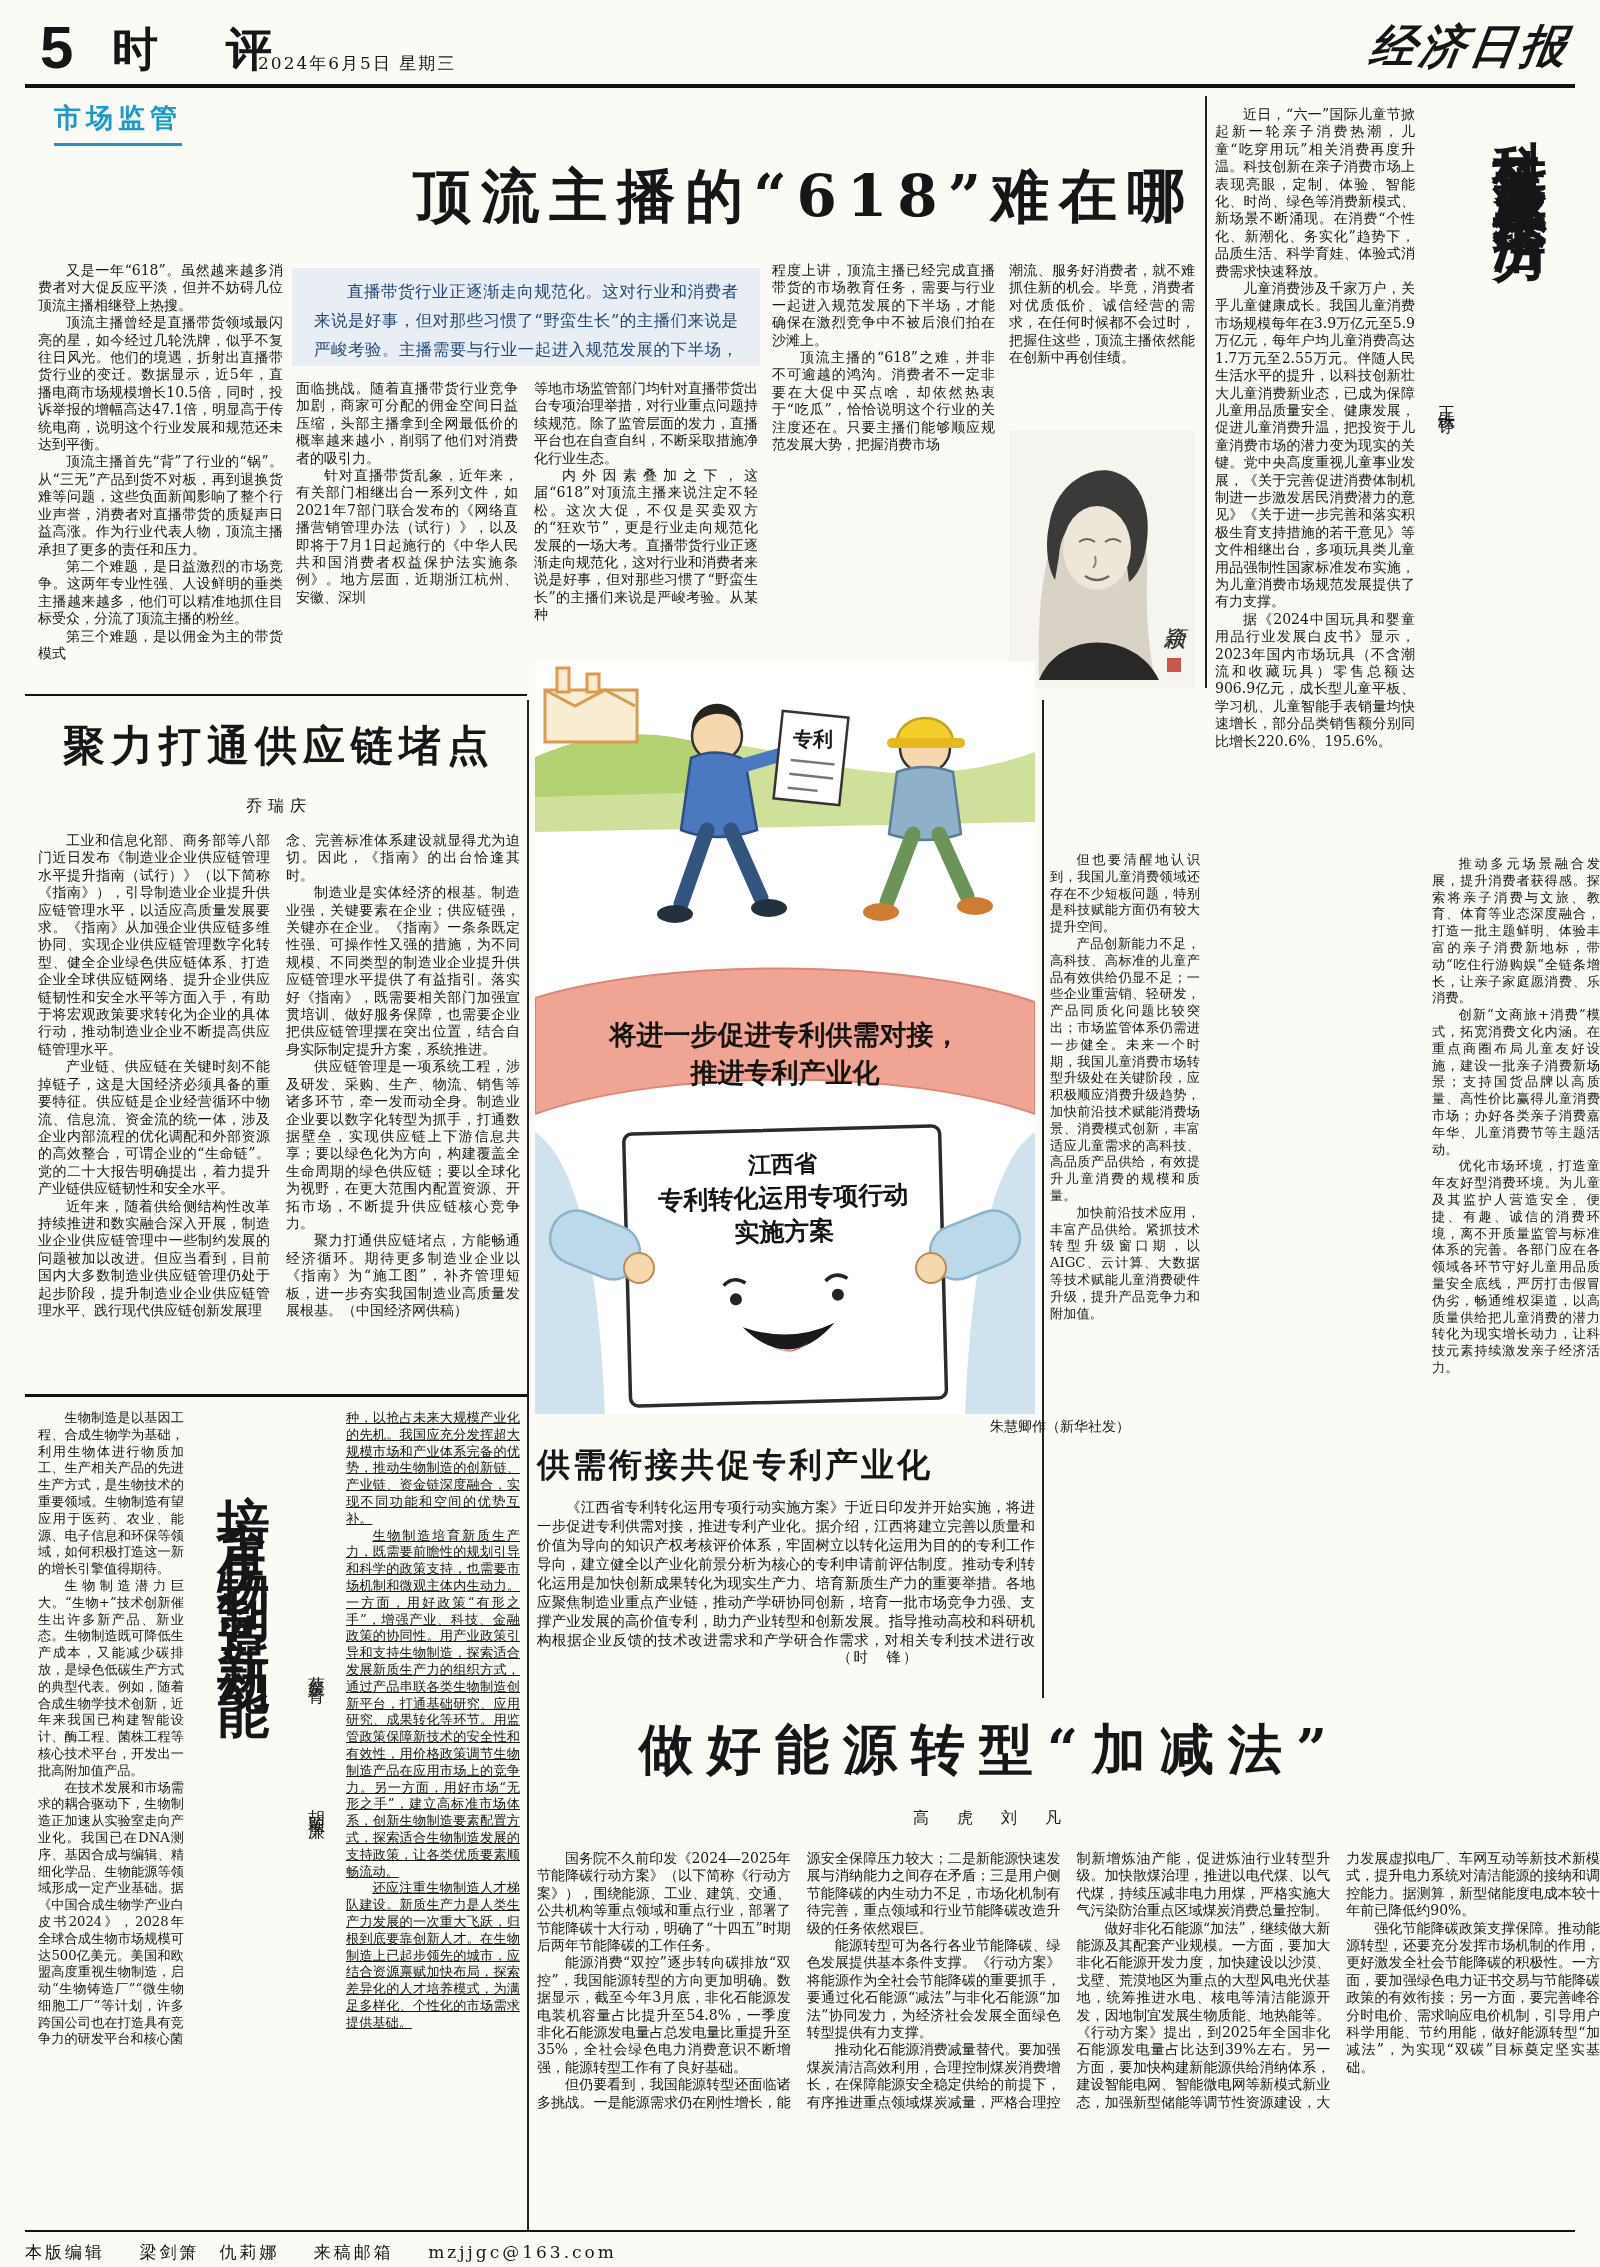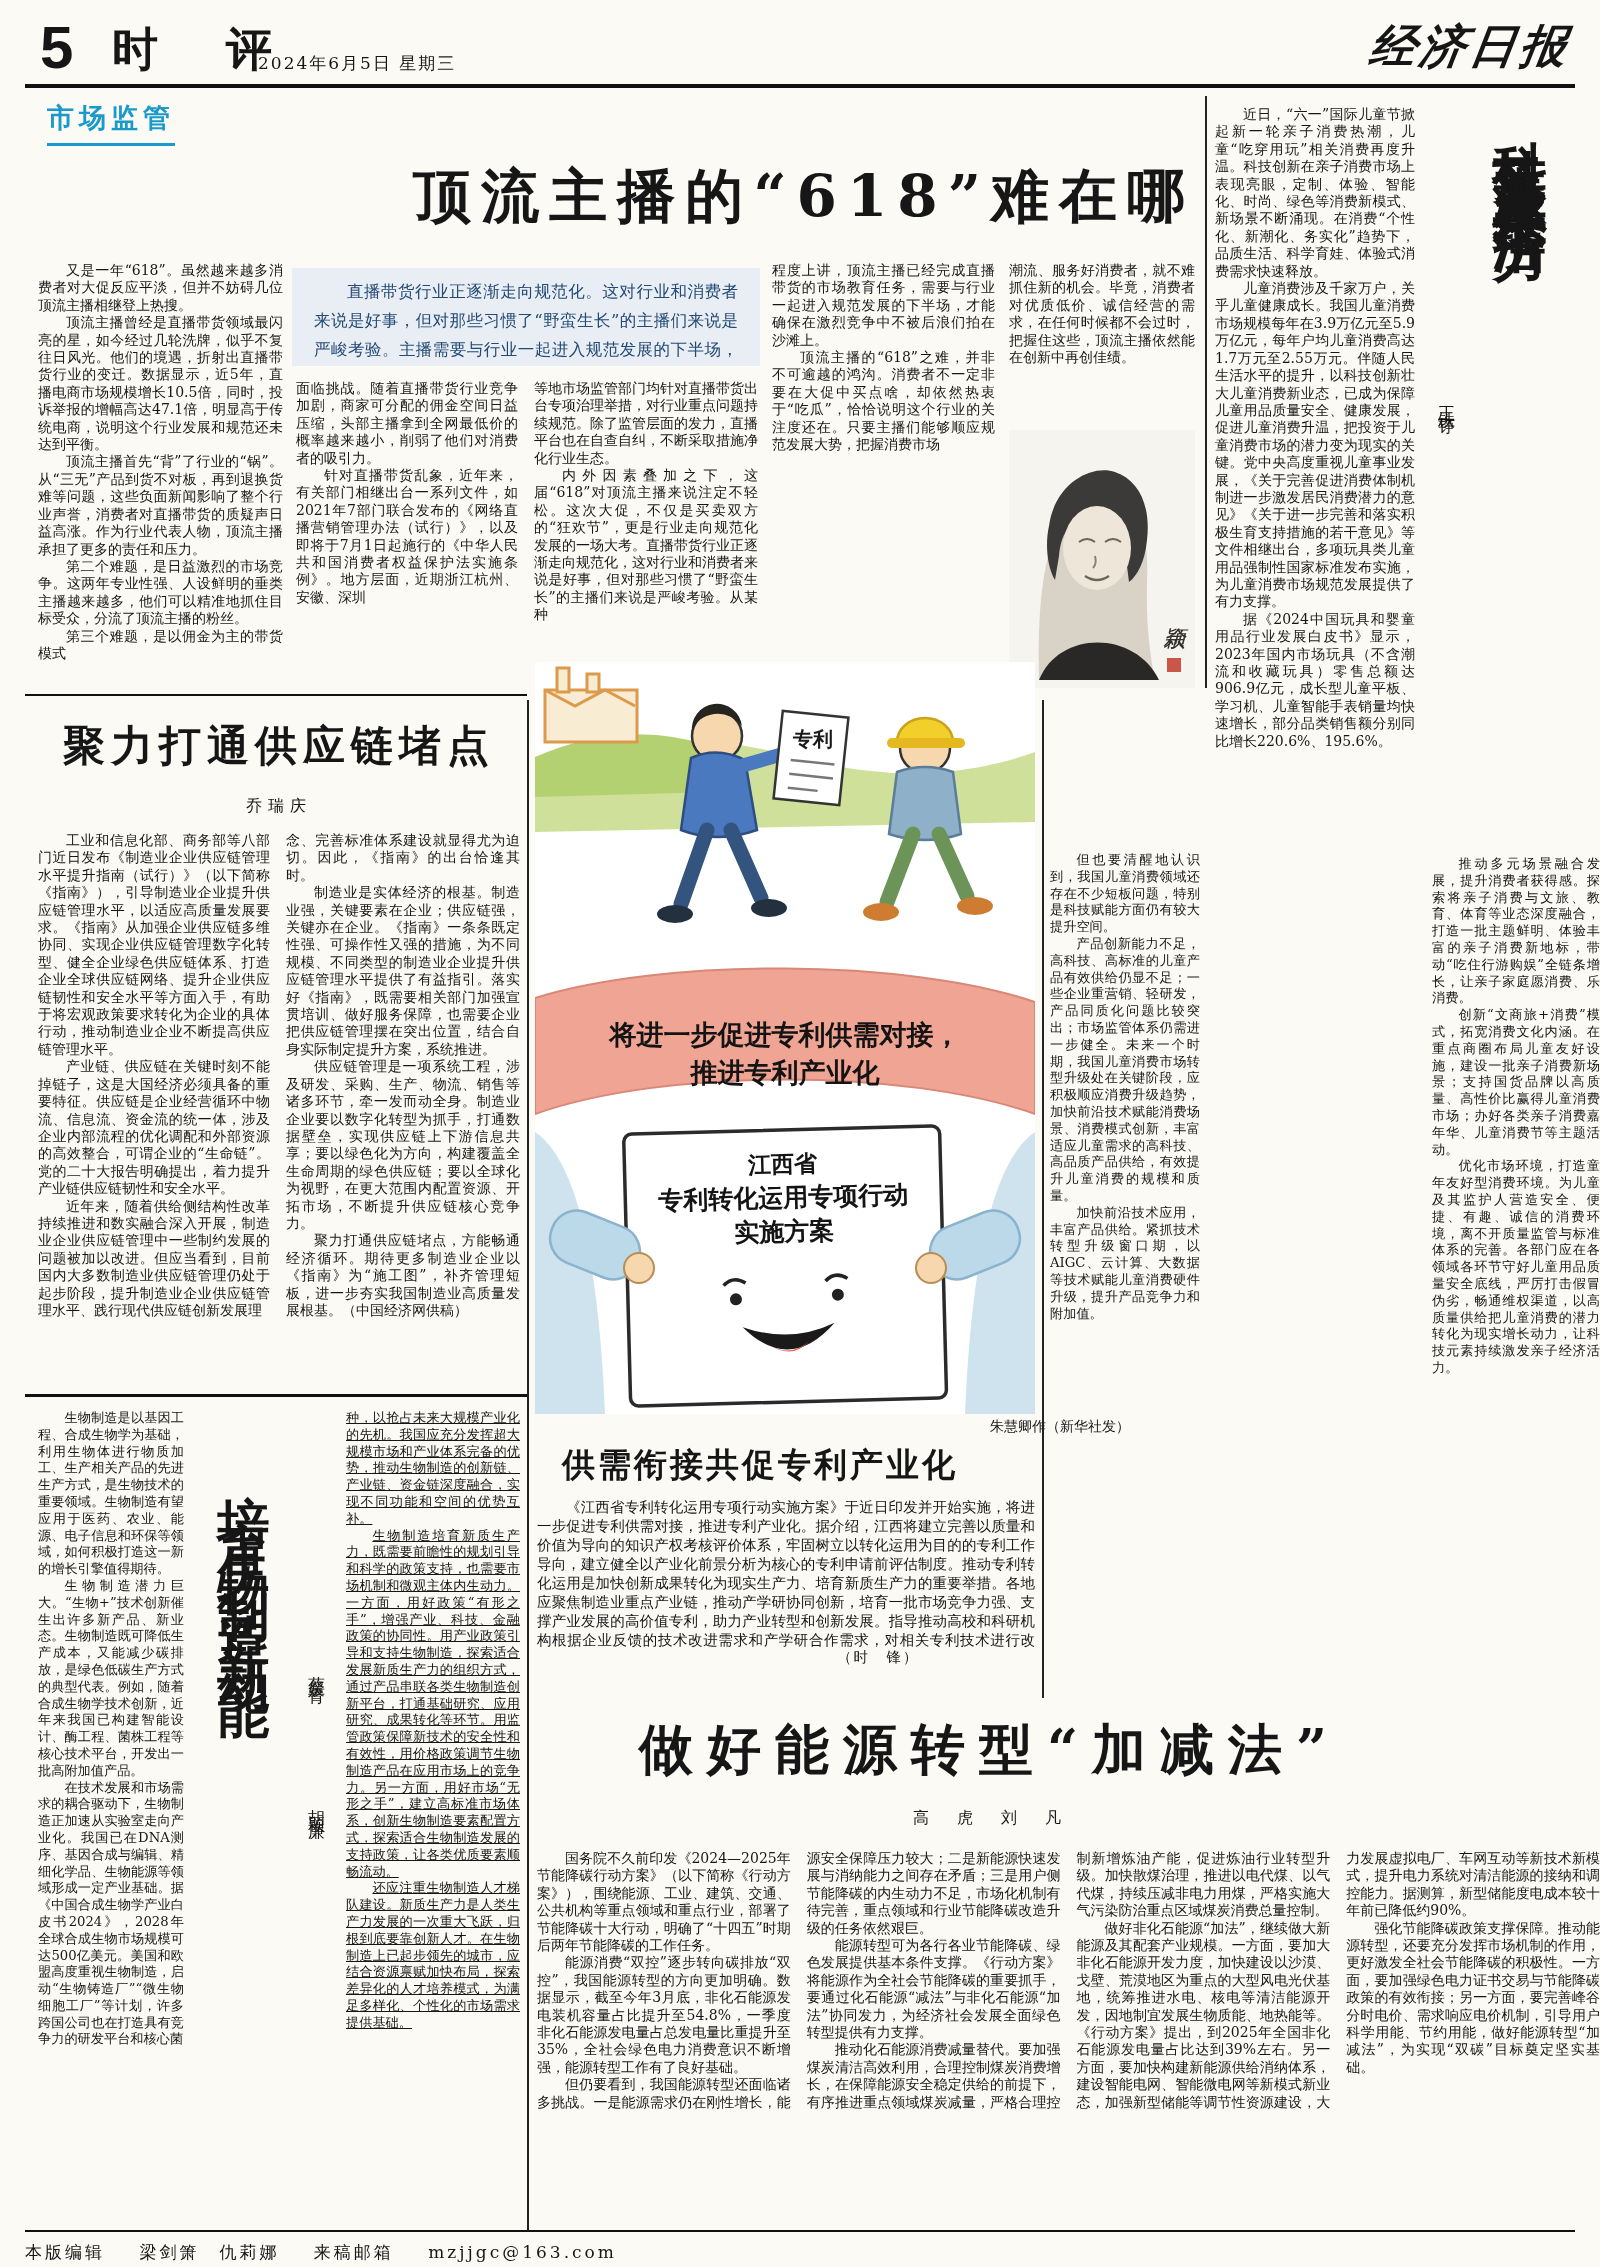--- a/index.html
+++ b/index.html
@@ -12,21 +12,21 @@
   .pg-num{font-family:"Liberation Sans","DejaVu Sans",sans-serif;font-weight:900;font-size:60px;line-height:1;}
   .pg-sec{font-weight:900;font-size:46px;letter-spacing:26px;line-height:1;}
   .pg-date{font-size:17px;letter-spacing:2px;}
   .masthead{font-style:italic;font-weight:900;font-size:46px;letter-spacing:4px;transform:skewX(-8deg);}
   
   .tag{font-family:"Liberation Sans","DejaVu Sans",sans-serif;font-weight:900;font-size:27px;color:#1a9aca;
        letter-spacing:5px;border-bottom:3px solid #1a9aca;padding-bottom:7px;}
   
   .headline1{font-weight:900;font-size:58px;letter-spacing:10px;text-align:right;white-space:nowrap;}
   .headline2{font-weight:900;font-size:42px;letter-spacing:6px;text-align:center;white-space:nowrap;}
-  .headline3{font-family:"Liberation Sans","DejaVu Sans",sans-serif;font-weight:900;font-size:33px;letter-spacing:3px;white-space:nowrap;margin-left:25px;}
+  .headline3{font-family:"Liberation Sans","DejaVu Sans",sans-serif;font-weight:900;font-size:33px;letter-spacing:3px;white-space:nowrap;}
   .headline4{font-weight:900;font-size:54px;letter-spacing:14px;text-align:center;white-space:nowrap;}
   .v-head{writing-mode:vertical-rl;font-family:"Liberation Sans","DejaVu Sans",sans-serif;
           font-weight:900;font-size:54px;letter-spacing:8px;line-height:1.2;}
   .v-head-serif{writing-mode:vertical-rl;font-weight:900;font-size:52px;letter-spacing:24px;line-height:1.25;}
   .v-byline{writing-mode:vertical-rl;font-size:17px;letter-spacing:6px;}
   .byline{font-size:16px;letter-spacing:6px;text-align:center;}
   
   .col{overflow:hidden;font-size:14px;line-height:17.4px;text-align:justify;}
   .col p{margin:0;text-indent:2em;}
   .col.cont p:first-child{text-indent:0;}
@@ -43,21 +43,21 @@
 <body>
 
 <div class="page">
 
   <div class="abs pg-num" style="left:40px;top:18px;">5</div>
   <div class="abs pg-sec" style="left:112px;top:26px;">时 评</div>
   <div class="abs pg-date" style="left:258px;top:52px;">2024年6月5日 星期三</div>
   <div class="abs masthead" style="right:30px;top:16px;">经济日报</div>
   <div class="hrule" style="left:25px;top:84px;width:1550px;height:4px;"></div>
 
-  <div class="abs tag" style="left:47px;top:100px;">市场监管</div>
+  <div class="abs tag" style="left:54px;top:100px;">市场监管</div>
   <div class="abs headline1" style="left:38px;top:158px;width:1157px;">顶流主播的“618”难在哪</div>
 
   <div class="abs col" style="left:38px;top:262px;width:245px;height:426px;">
       <p>又是一年“618”。虽然越来越多消费者对大促反应平淡，但并不妨碍几位顶流主播相继登上热搜。</p>
       <p>顶流主播曾经是直播带货领域最闪亮的星，如今经过几轮洗牌，似乎不复往日风光。他们的境遇，折射出直播带货行业的变迁。数据显示，近5年，直播电商市场规模增长10.5倍，同时，投诉举报的增幅高达47.1倍，明显高于传统电商，说明这个行业发展和规范还未达到平衡。</p>
       <p>顶流主播首先“背”了行业的“锅”。从“三无”产品到货不对板，再到退换货难等问题，这些负面新闻影响了整个行业声誉，消费者对直播带货的质疑声日益高涨。作为行业代表人物，顶流主播承担了更多的责任和压力。</p>
       <p>第二个难题，是日益激烈的市场竞争。这两年专业性强、人设鲜明的垂类主播越来越多，他们可以精准地抓住目标受众，分流了顶流主播的粉丝。</p>
       <p>第三个难题，是以佣金为主的带货模式</p>
     </div>
 

